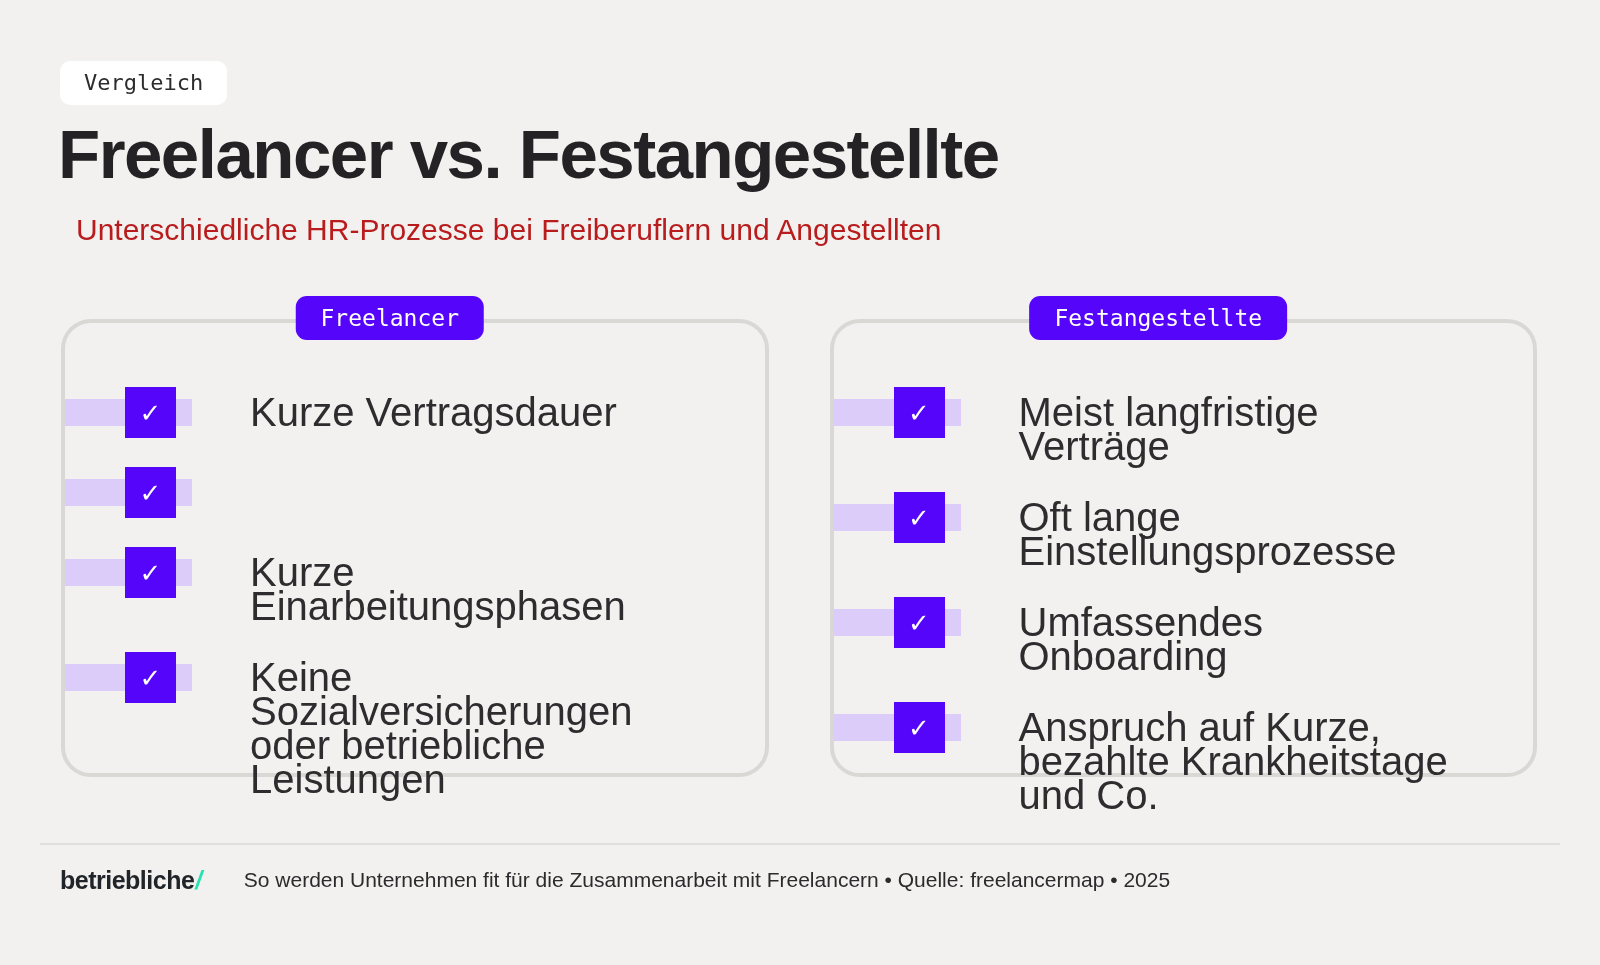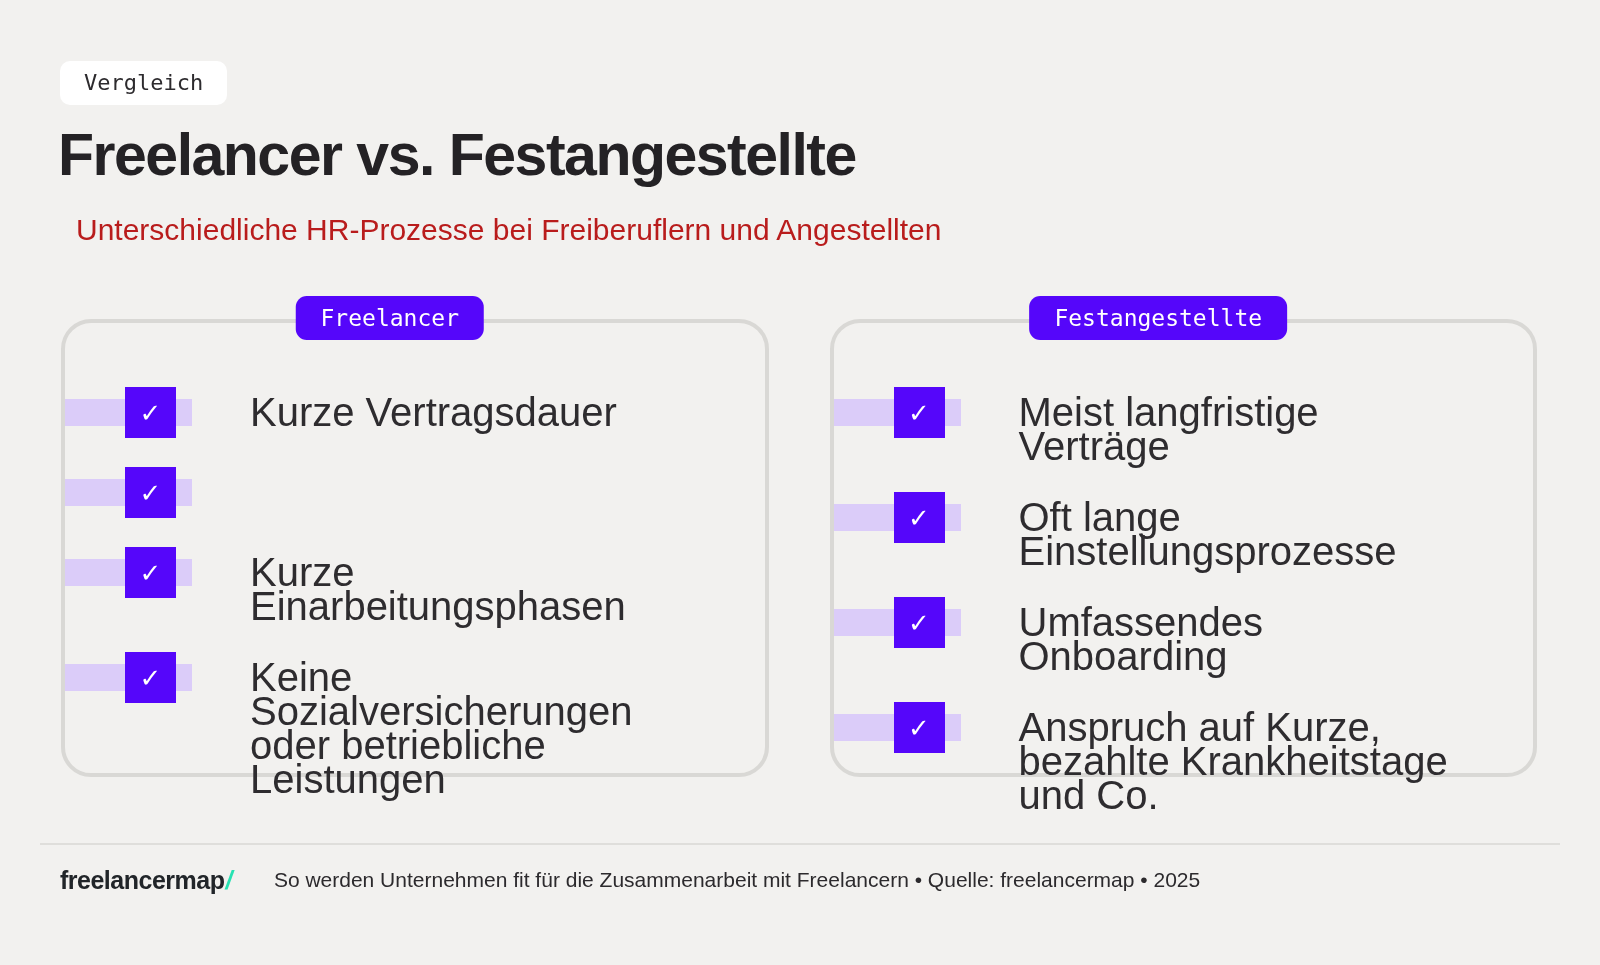--- a/index.html
+++ b/index.html
@@ -19,21 +19,21 @@
     background: #ffffff;
     border-radius: 10px;
     padding: 9px 24px;
     font-family: "DejaVu Sans Mono", monospace;
     font-size: 22px; line-height: 26px;
     color: #2d2b2e;
   }
   .title {
     position: absolute; left: 58px; top: 122px;
     margin: 0;
-    font-size: 59px; line-height: 66px;
+    font-size: 69px; line-height: 66px;
     font-weight: 700;
     letter-spacing: -1.5px;
     color: #242225;
   }
   .subtitle {
     position: absolute; left: 60px; top: 196px;
     margin: 16px;
     font-size: 30px; line-height: 36px;
     color: #b91c1c;
   }
@@ -202,17 +202,17 @@
           <span class="itext">Anspruch auf Kurze, bezahlte Krankheitstage und Co.</span>
         </div>
       </div>
     </section>
 
   </div>
 
   <div class="divider"></div>
 
   <div class="footer">
-    <span class="logo"><span>freelancermap</span><span class="slash">/</span></span>
+    <span class="logo"><span>betriebliche</span><span class="slash">/</span></span>
     <span class="caption">So werden Unternehmen fit für die Zusammenarbeit mit Freelancern • Quelle: freelancermap • 2025</span>
   </div>
 
 </div>
 
 </body></html>

